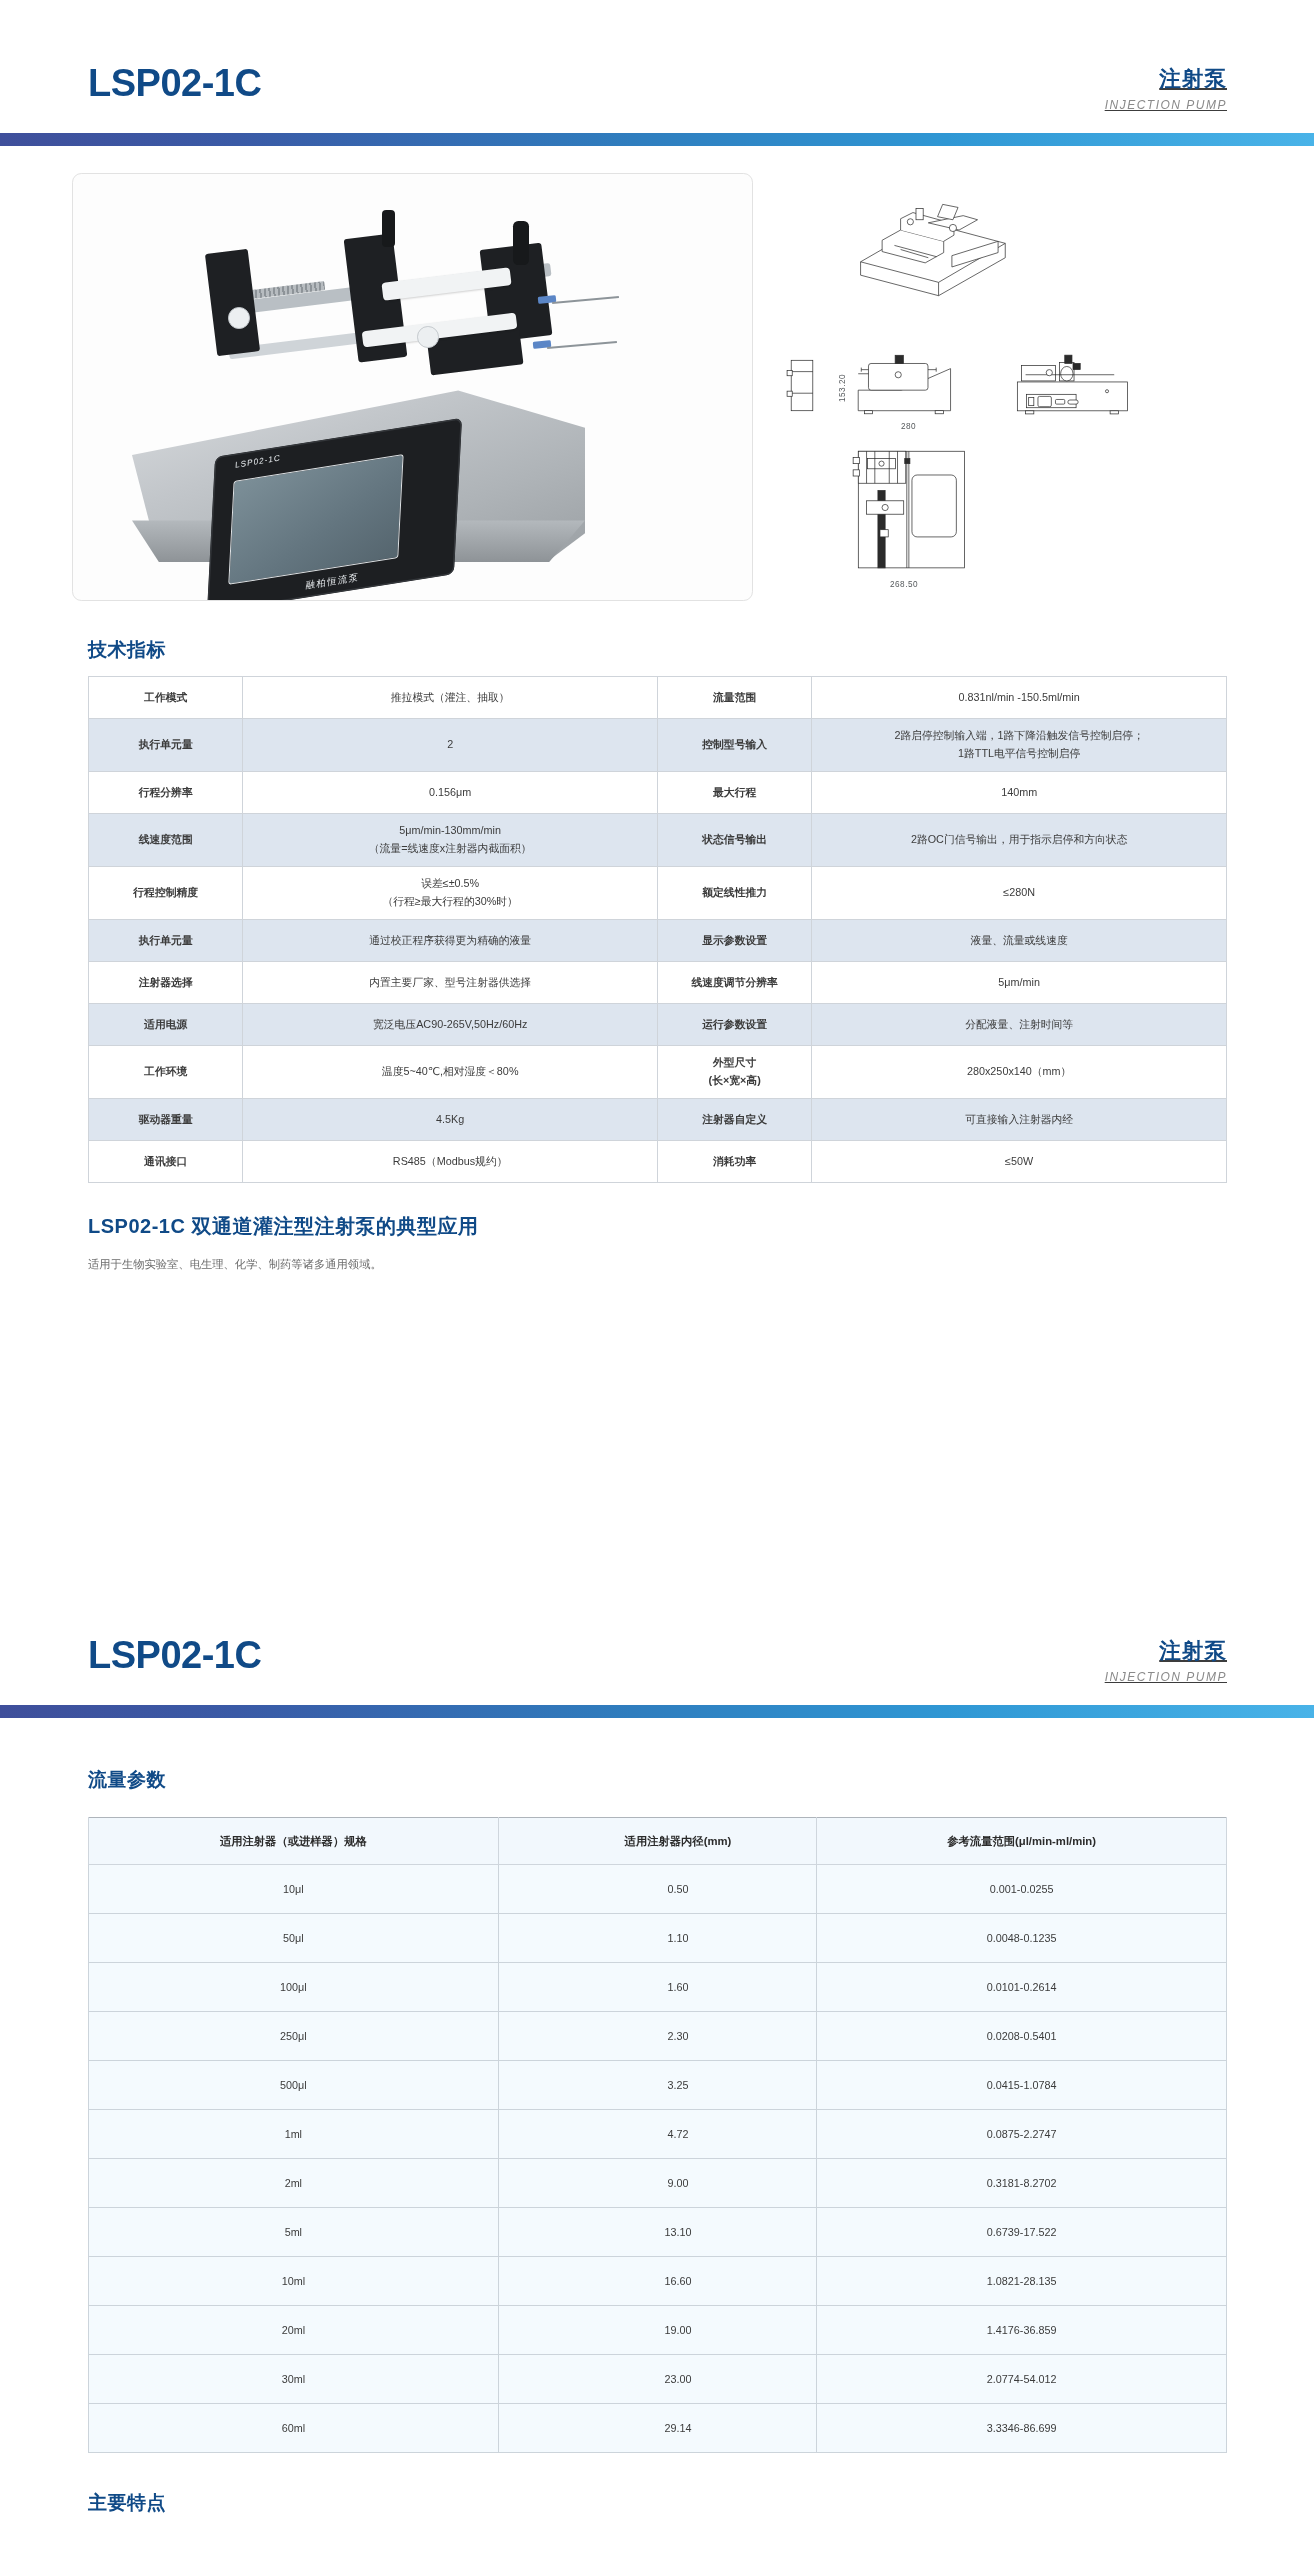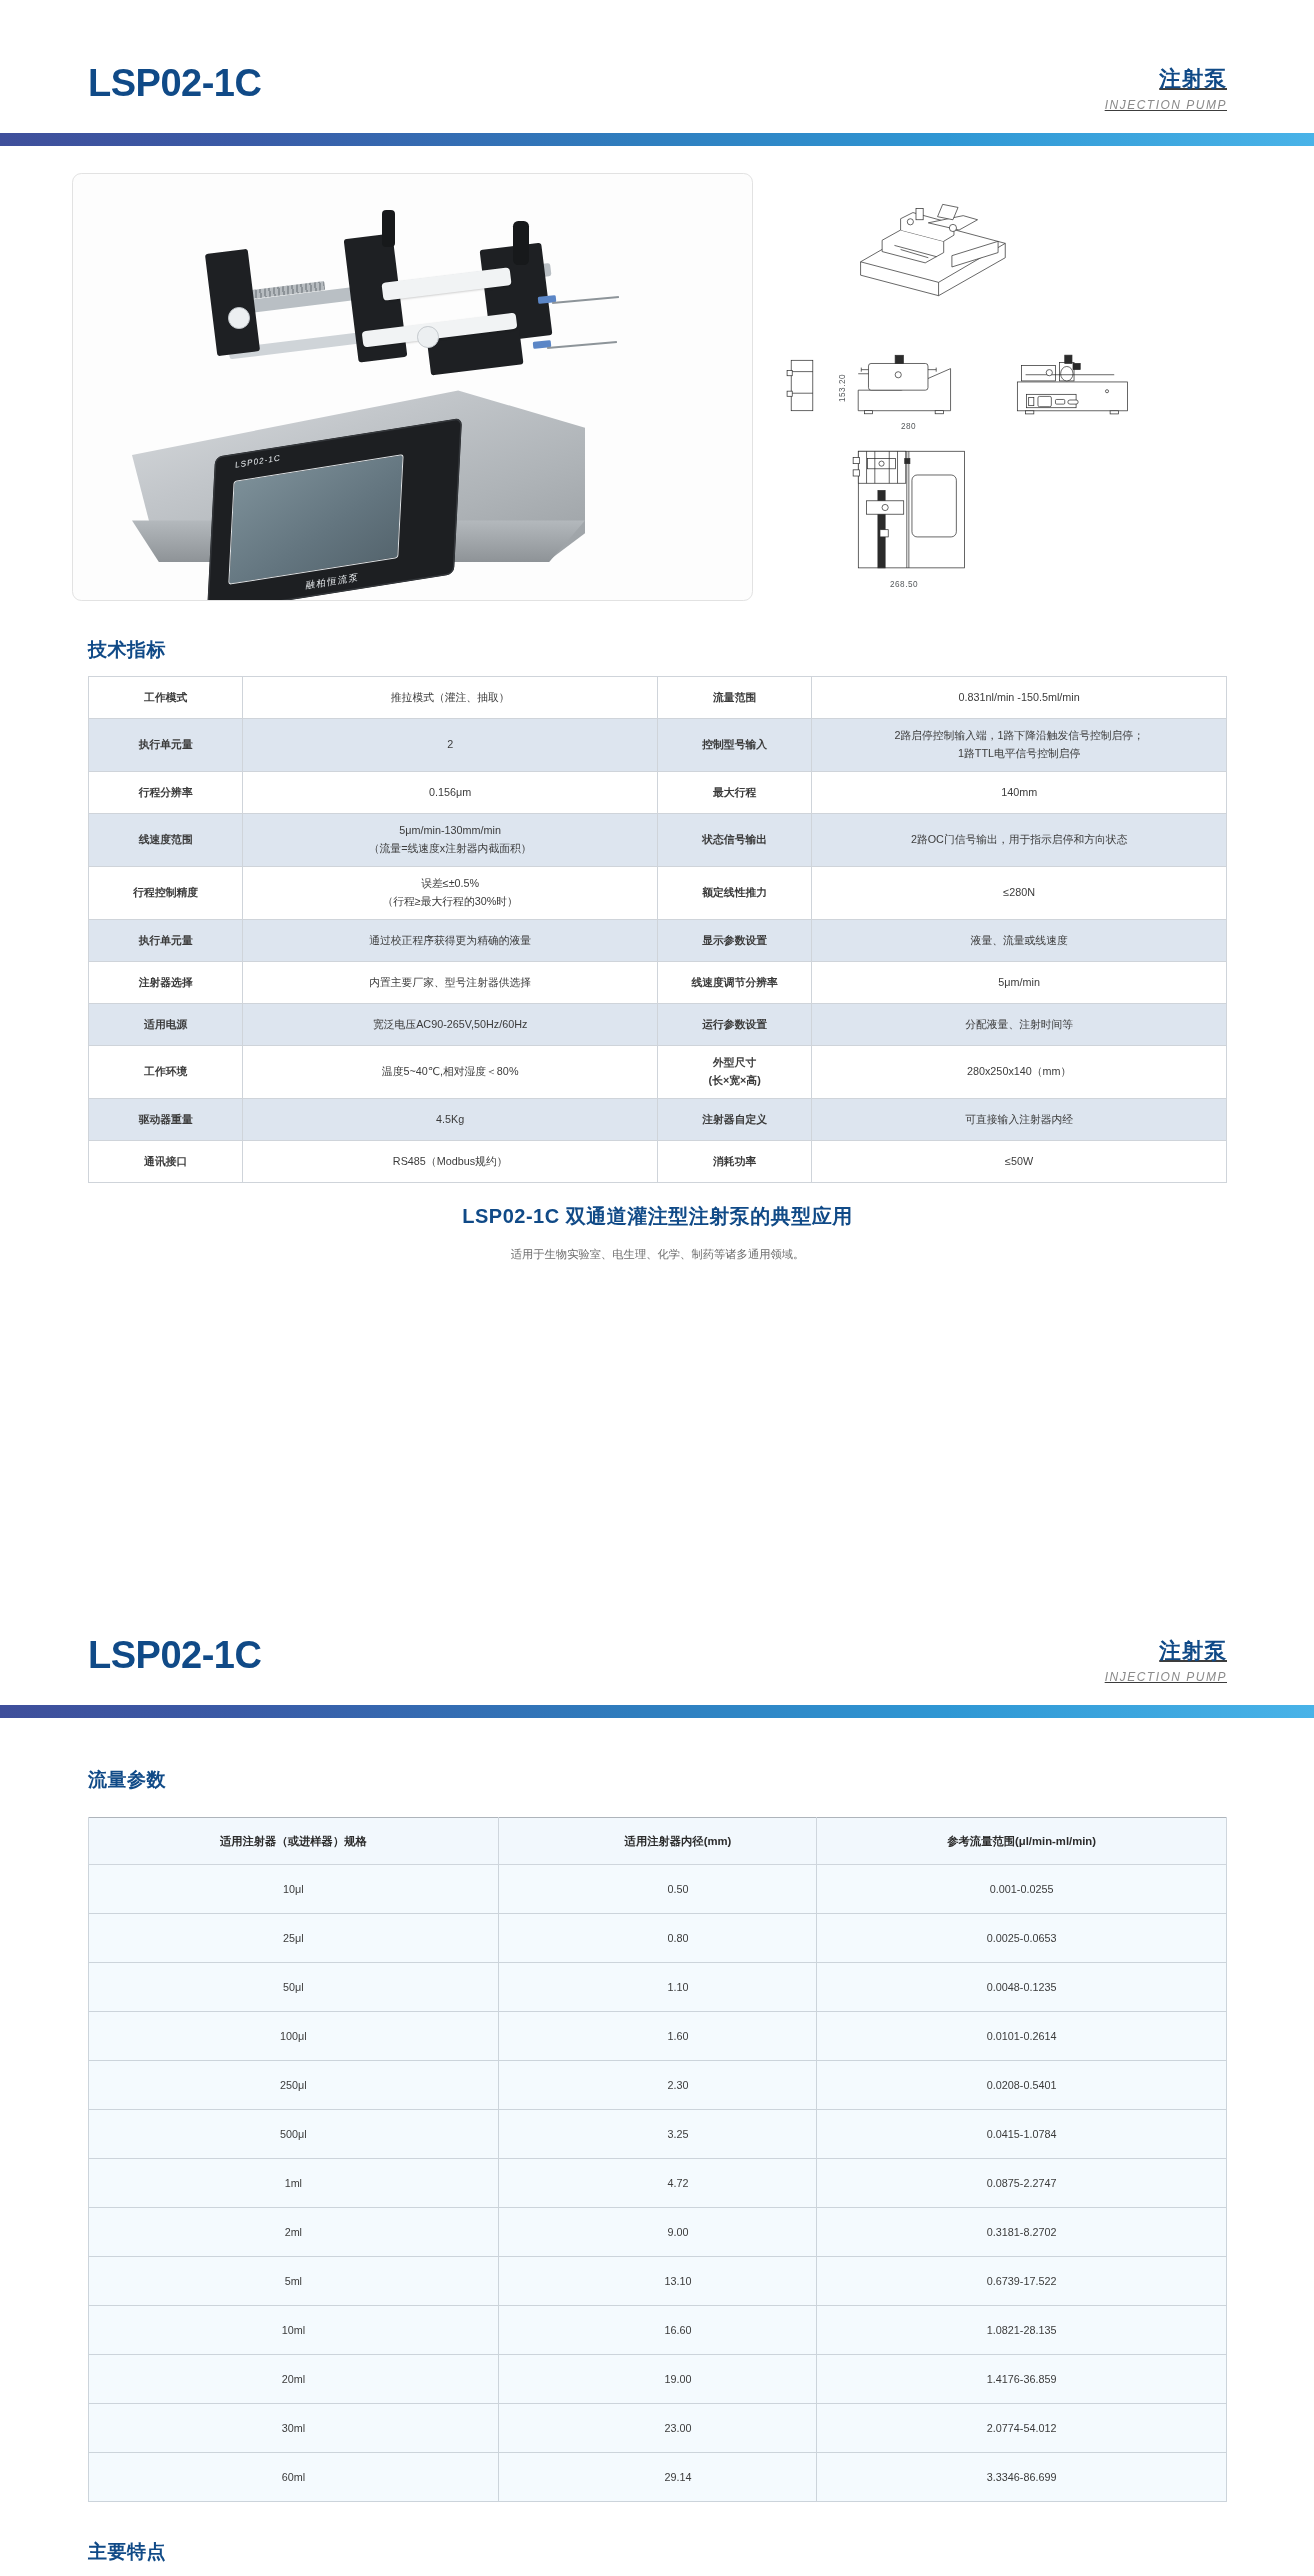--- a/index.html
+++ b/index.html
@@ -450,21 +450,21 @@
           <tr>
             <td class="k">通讯接口</td>
             <td class="v">RS485（Modbus规约）</td>
             <td class="k">消耗功率</td>
             <td class="v">≤50W</td>
           </tr>
         </tbody>
     </table>
   </div>
 
-  <div style="margin:20px 88px 0 88px;text-align:center;">
+  <div style="margin:30px 88px 0 88px;">
     <div class="section-head big">LSP02-1C 双通道灌注型注射泵的典型应用</div>
     <div class="section-sub" style="margin-top:13.4px;">适用于生物实验室、电生理、化学、制药等诸多通用领域。</div>
   </div>
 </div>
 
 <div class="page page-2">
 
   <div class="masthead">
     <div class="masthead-left">
       <div class="model-title">LSP02-1C</div>
@@ -489,25 +489,20 @@
           <th class="c3">参考流量范围(μl/min-ml/min)</th>
         </tr>
       </thead>
       <tbody>
           <tr>
             <td class="c1">10μl</td>
             <td class="c2">0.50</td>
             <td class="c3">0.001-0.0255</td>
           </tr>
           <tr>
-            <td class="c1">25μl</td>
-            <td class="c2">0.80</td>
-            <td class="c3">0.0025-0.0653</td>
-          </tr>
-          <tr>
             <td class="c1">50μl</td>
             <td class="c2">1.10</td>
             <td class="c3">0.0048-0.1235</td>
           </tr>
           <tr>
             <td class="c1">100μl</td>
             <td class="c2">1.60</td>
             <td class="c3">0.0101-0.2614</td>
           </tr>
           <tr>

